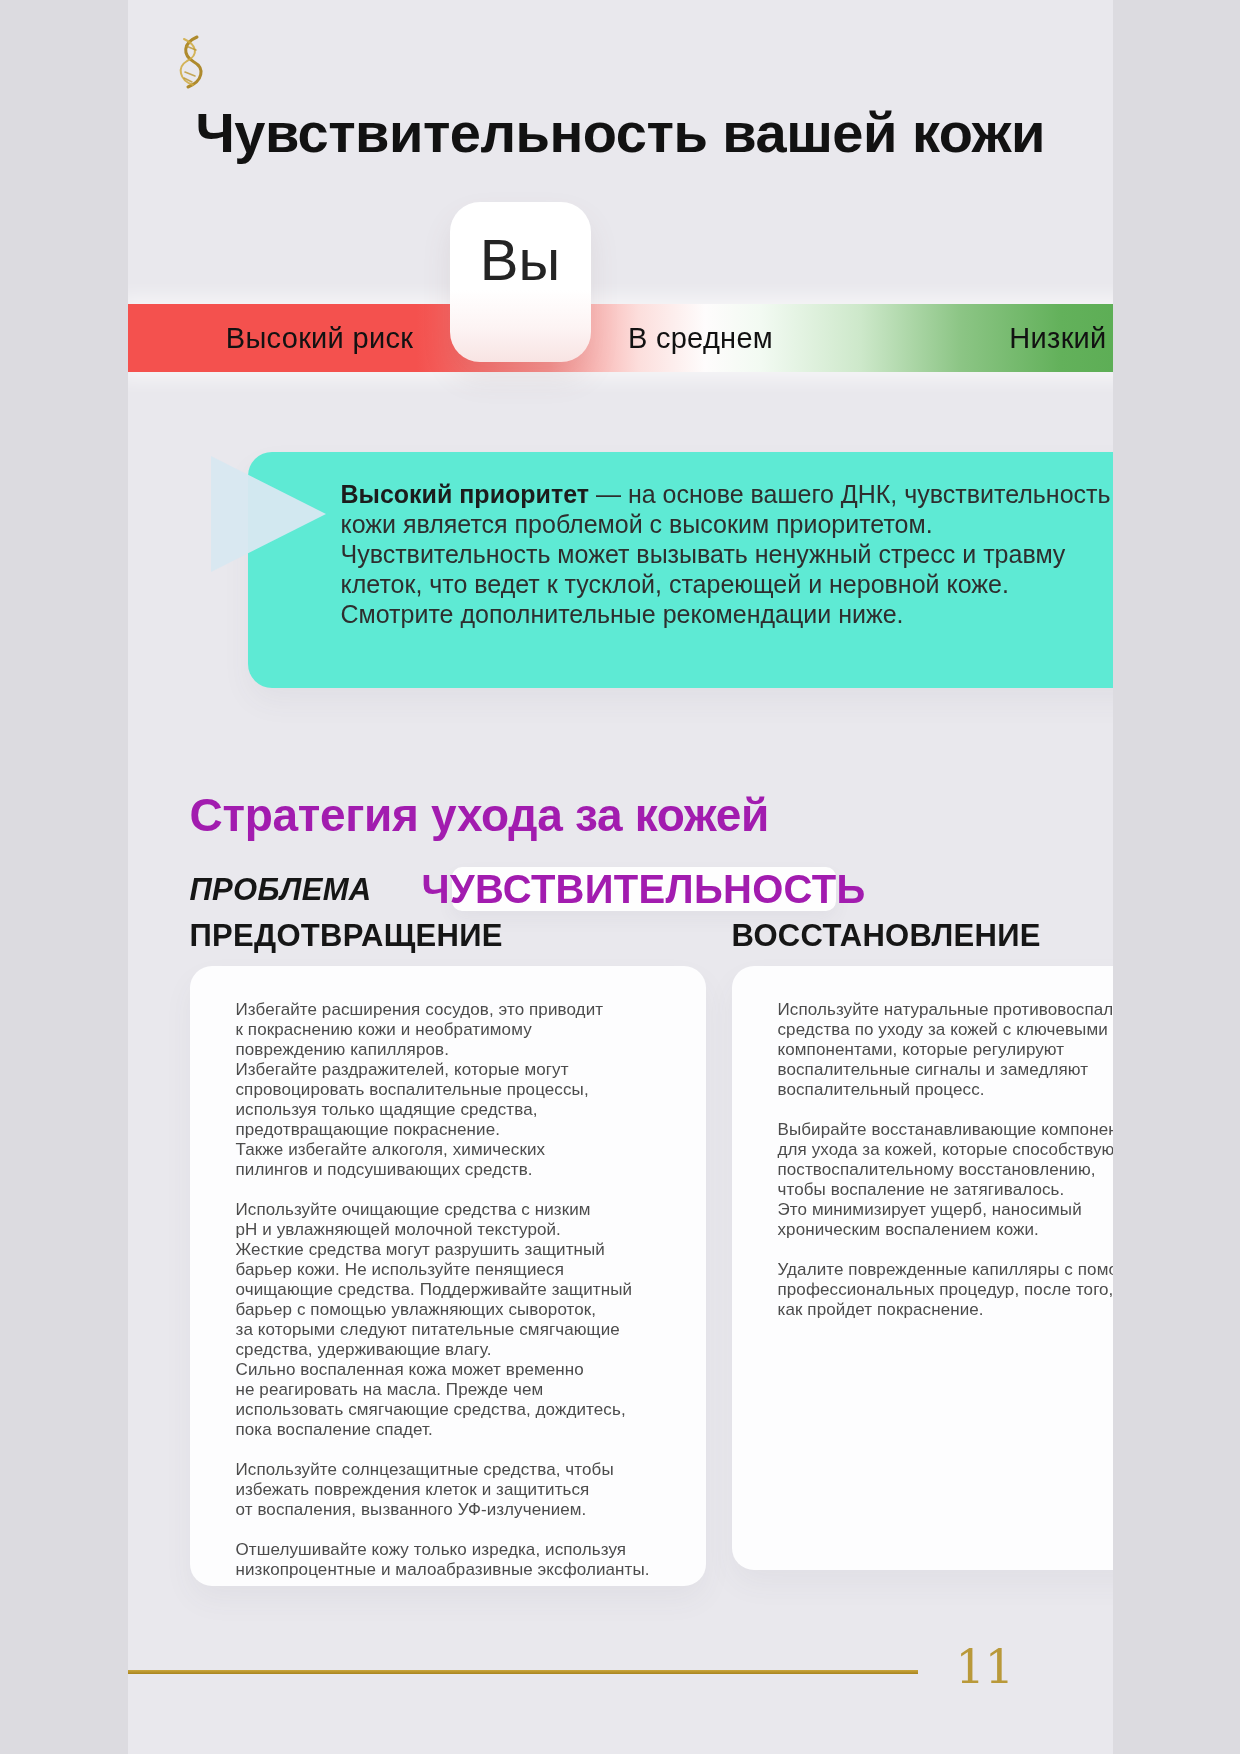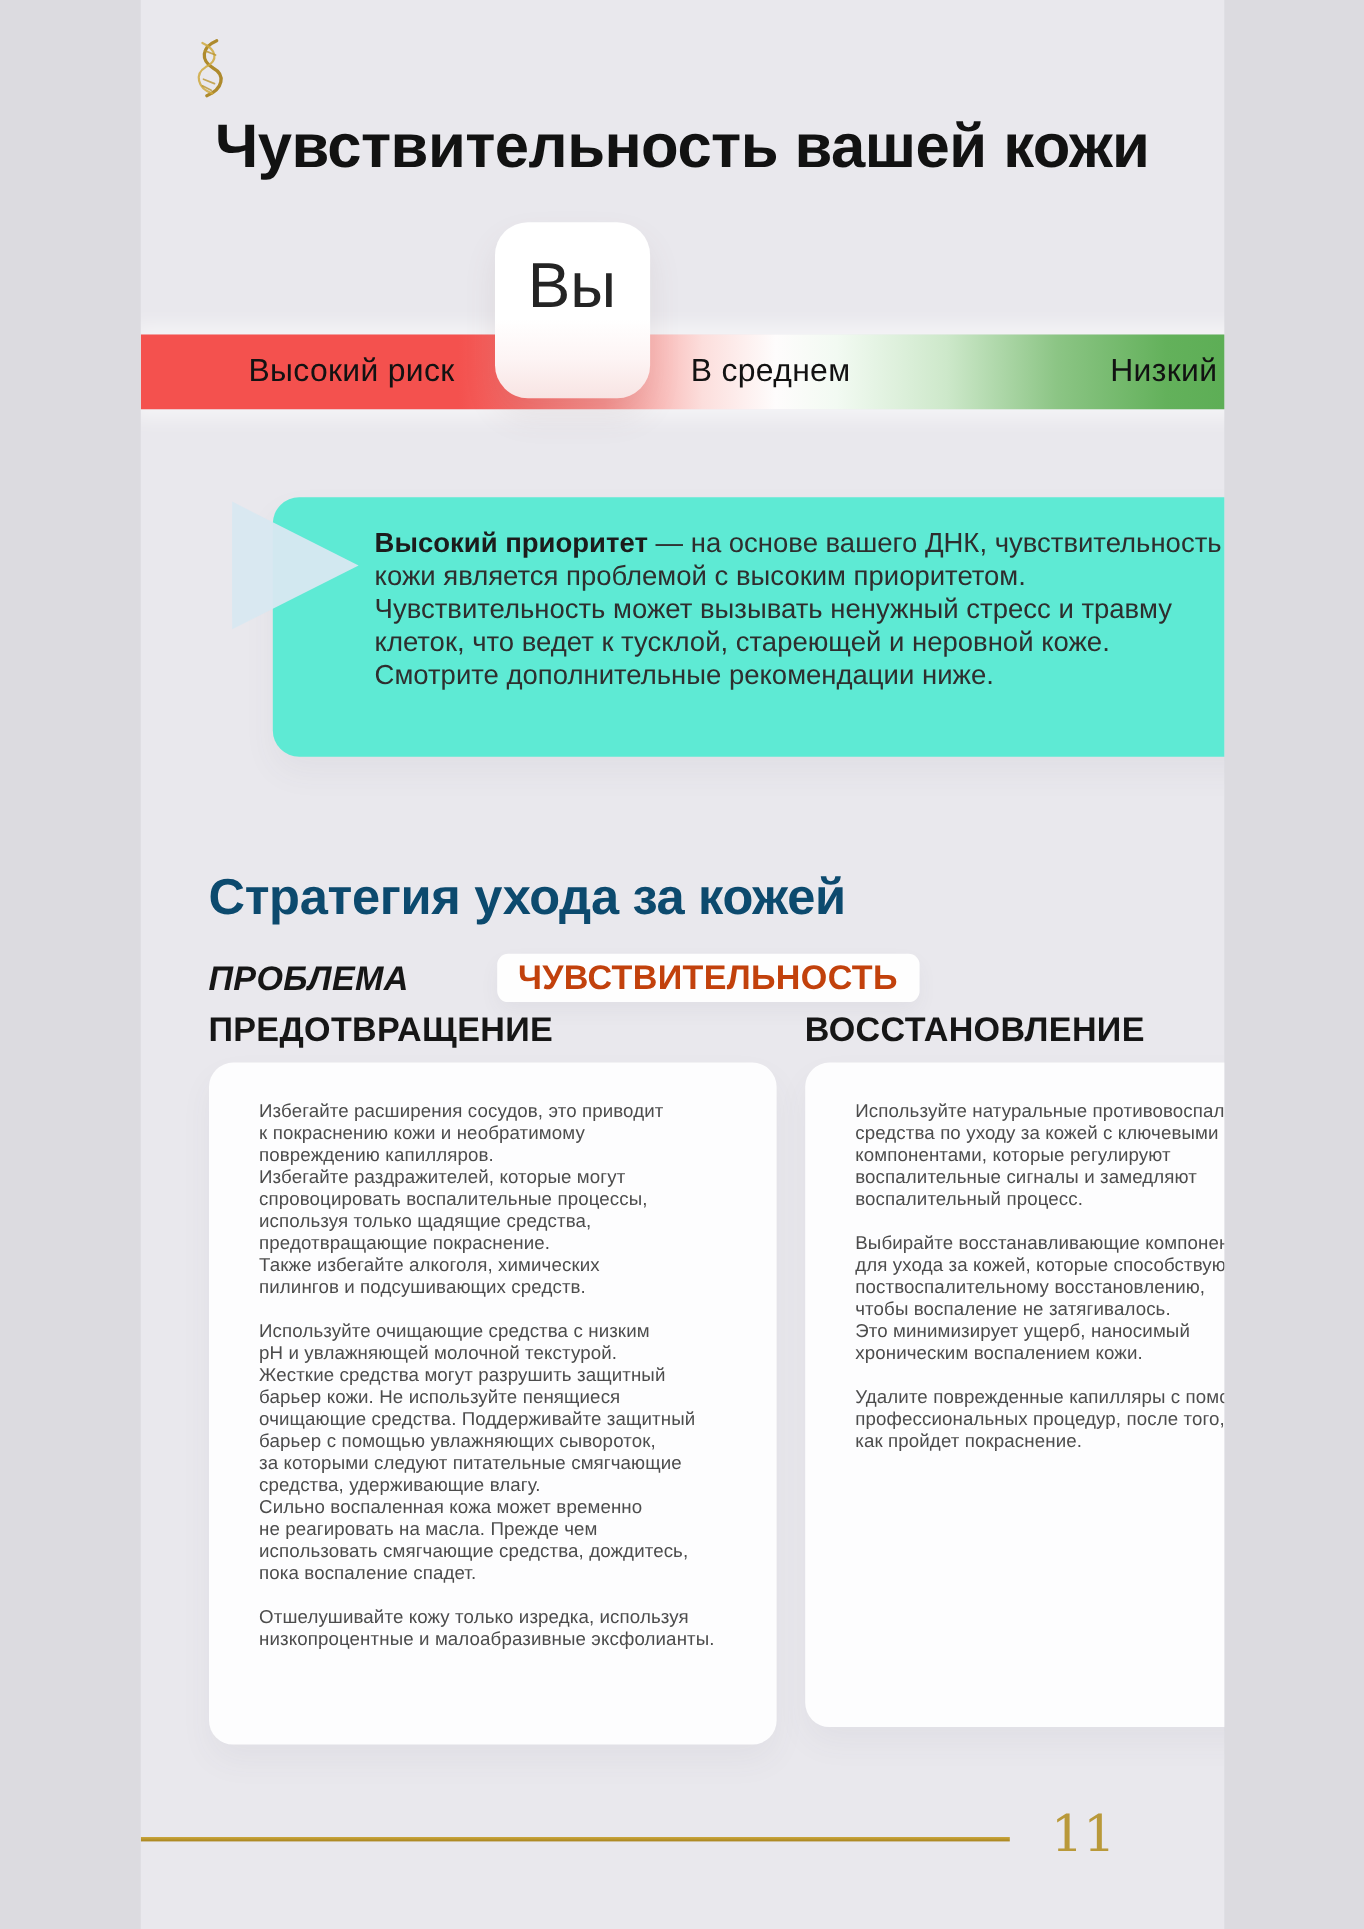--- a/index.html
+++ b/index.html
@@ -53,33 +53,33 @@
     box-shadow:0 14px 30px rgba(70,70,95,0.05);
     box-sizing:border-box;padding:27px 40px 0 93px;
   }
   .priority-card p{margin:0;font-size:25px;line-height:30px;color:#2e2e2e;}
   .priority-card strong{font-weight:700;color:#1c1c1c;}
   .priority-card .pc-body{white-space:pre-line;}
   .pointer-triangle{position:absolute;left:80px;top:450px;width:122px;height:128px;z-index:2;}
   
   .h2{
     position:absolute;left:62px;top:788px;width:1000px;
-    font-size:46px;font-weight:800;letter-spacing:-0.3px;color:#0c4a6e;
+    font-size:46px;font-weight:800;letter-spacing:-0.3px;color:#a21caf;
   }
   .label-caps{
     position:absolute;font-size:31px;font-weight:800;letter-spacing:0.3px;color:#161616;white-space:nowrap;
   }
   .lbl-problem{left:62px;top:872px;font-style:italic;}
   .problem-pill{
     position:absolute;left:324px;top:867px;width:384px;height:44px;
     background:#fefefe;border-radius:10px;
     display:flex;align-items:center;justify-content:center;
     box-shadow:0 8px 18px rgba(70,70,95,0.05);
   }
-  .problem-pill span{font-size:31px;font-weight:700;letter-spacing:0.3px;color:#c2410c;white-space:nowrap;}
+  .problem-pill span{font-size:40px;font-weight:700;letter-spacing:0.3px;color:#a21caf;white-space:nowrap;}
   .lbl-prevention{left:62px;top:918px;}
   .lbl-recovery{left:604px;top:918px;}
   
   .strategy-card{
     position:absolute;top:966px;background:#fdfdfe;border-radius:22px;
     box-shadow:0 14px 30px rgba(70,70,95,0.05);
     box-sizing:border-box;padding:34px 34px 0 46px;
   }
   .card-prevention{left:62px;width:516px;height:620px;}
   .card-recovery{left:604px;width:518px;height:604px;}
@@ -159,20 +159,23 @@
 Жесткие средства могут разрушить защитный
 барьер кожи. Не используйте пенящиеся
 очищающие средства. Поддерживайте защитный
 барьер с помощью увлажняющих сывороток,
 за которыми следуют питательные смягчающие
 средства, удерживающие влагу.
 Сильно воспаленная кожа может временно
 не реагировать на масла. Прежде чем
 использовать смягчающие средства, дождитесь,
 пока воспаление спадет.</p>
+    <p>Используйте солнцезащитные средства, чтобы
+избежать повреждения клеток и защититься
+от воспаления, вызванного УФ-излучением.</p>
     <p>Отшелушивайте кожу только изредка, используя
 низкопроцентные и малоабразивные эксфолианты.</p>
   </div>
 
   <div class="strategy-card card-recovery">
     <p>Используйте натуральные противовоспалительные
 средства по уходу за кожей с ключевыми
 компонентами, которые регулируют
 воспалительные сигналы и замедляют
 воспалительный процесс.</p>

